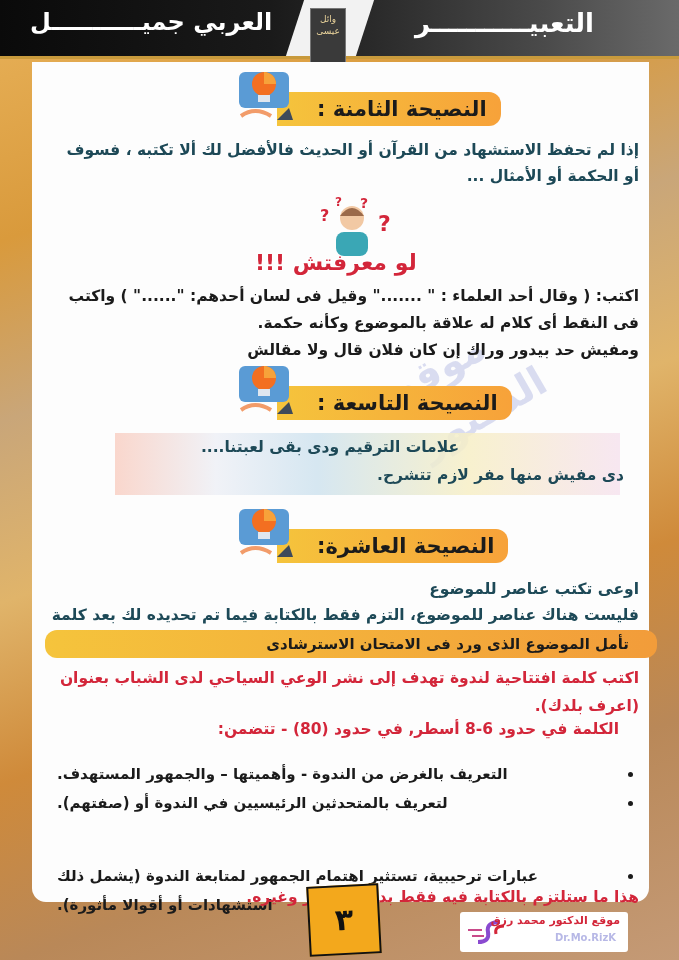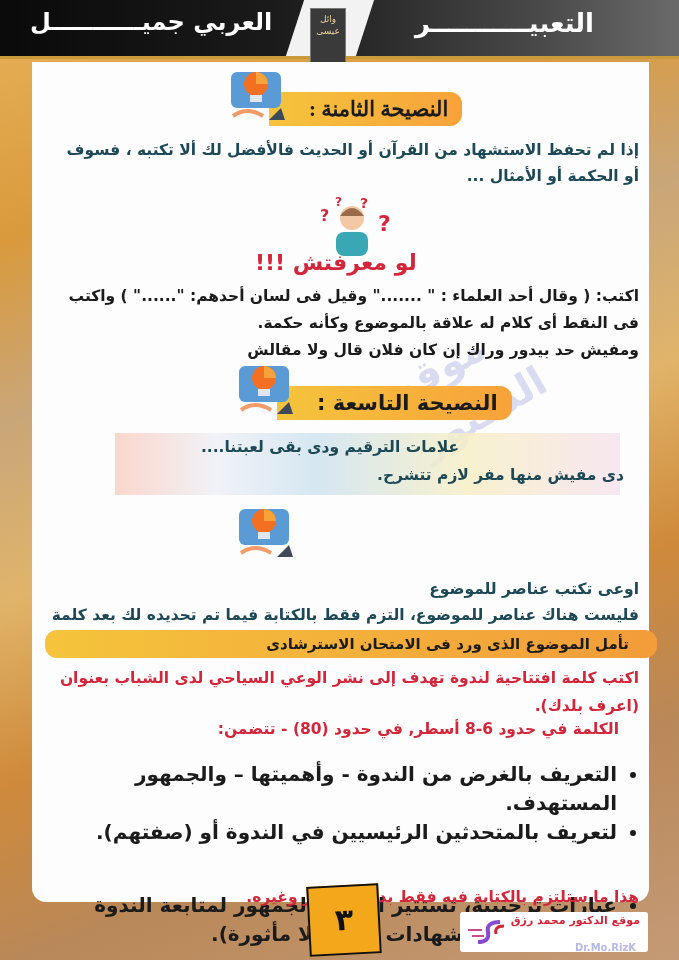--- a/index.html
+++ b/index.html
@@ -19,41 +19,41 @@
   .bulb-icon{position:absolute;left:0;top:0;width:56px;height:52px;}
   .badge{position:absolute;left:40px;top:24px;height:34px;background:linear-gradient(90deg,#f5c43c,#f7a23a);border-radius:0 12px 12px 0;padding:0 14px 0 40px;color:#1b1b1b;font-weight:bold;font-size:21px;line-height:34px;white-space:nowrap;direction:rtl;}
   .text{position:absolute;direction:rtl;text-align:right;font-weight:bold;font-size:15.5px;white-space:nowrap;color:#1e2a3a;}
   .teal{color:#1d4957;}
   .red{color:#d3263a;}
   .dark{color:#1b1b1b;}
   .warn{position:absolute;left:255px;top:250px;color:#d3263a;font-weight:bold;font-size:22px;direction:rtl;text-shadow:1px 1px 0 #fff,-1px -1px 0 #fff;}
   .person-icon{position:absolute;left:300px;top:196px;width:100px;height:60px;}
   .topic-bar{position:absolute;left:45px;top:630px;width:612px;height:28px;background:linear-gradient(90deg,#f5c43c,#f29c3a);border-radius:12px;color:#1b1b1b;font-weight:bold;font-size:15px;line-height:28px;direction:rtl;padding-right:28px;box-sizing:border-box;}
   ul.bullets{position:absolute;right:42px;top:760px;margin:0;padding:0 20px 0 0;list-style:disc;direction:rtl;width:560px;}
-  ul.bullets li{font-weight:bold;font-size:20px;color:#1b1b1b;line-height:29px;text-align:right;}
+  ul.bullets li{font-weight:bold;font-size:15px;color:#1b1b1b;line-height:29px;text-align:left;}
   .page-num{position:absolute;left:308px;top:885px;width:68px;height:66px;background:#f3a81c;border:2px solid #111;transform:rotate(-3deg);color:#111;font-weight:bold;font-size:30px;text-align:center;line-height:66px;}
-  .site-logo{position:absolute;left:460px;top:912px;width:168px;height:40px;background:#fff;border-radius:3px;padding-left:20px;}
+  .site-logo{position:absolute;left:460px;top:912px;width:168px;height:40px;background:#fff;border-radius:3px;}
   .site-logo .l1{position:absolute;right:8px;top:2px;font-size:11px;font-weight:bold;color:#d3263a;direction:rtl;}
-  .site-logo .l2{position:absolute;right:12px;top:20px;font-size:10px;font-weight:bold;color:#b7b8e6;margin-top:10px;}
+  .site-logo .l2{position:absolute;right:12px;top:20px;font-size:10px;font-weight:bold;color:#b7b8e6;}
   .site-logo .ic{position:absolute;left:6px;top:6px;width:44px;height:28px;}
 </style>
 </head>
 <body>
 
 <div class="header">
   <div class="title-left">العربي جميـــــــــــل</div>
   <div class="slant"></div>
   <div class="logo">وائل عيسى</div>
   <div class="title-right">التعبيـــــــــــر</div>
 </div>
 
 <div class="paper"></div>
 <div class="watermark">موقع<br>الدكتور</div>
 
-<div class="badge-wrap" style="left:229px;top:68px;width:300px;font-family:Liberation Serif, serif;">
+<div class="badge-wrap" style="left:237px;top:68px;width:300px;">
   <div class="badge">النصيحة الثامنة :</div>
   <svg class="bulb-icon" viewBox="0 0 56 52">
     <rect x="2" y="4" width="50" height="36" rx="6" fill="#5a9bd5"></rect>
     <circle cx="27" cy="16" r="12" fill="#f36f21"></circle>
     <path d="M27 4 a12 12 0 0 1 12 12 h-12z" fill="#f7a23a"></path>
     <rect x="21" y="27" width="12" height="7" fill="#dfe6ef"></rect>
     <path d="M4 48 q14 -10 30 0" stroke="#f29c6a" stroke-width="4" fill="none"></path>
     <polygon points="40,52 52,40 56,52" fill="#3e4a5a"></polygon>
   </svg>
 </div>
@@ -87,20 +87,21 @@
     <rect x="21" y="27" width="12" height="7" fill="#dfe6ef"></rect>
     <path d="M4 48 q14 -10 30 0" stroke="#f29c6a" stroke-width="4" fill="none"></path>
     <polygon points="40,52 52,40 56,52" fill="#3e4a5a"></polygon>
   </svg>
 </div>
 <div class="band"></div>
 <div class="text teal" style="right:220px;top:438px;">علامات الترقيم ودى بقى لعبتنا....</div>
 <div class="text teal" style="right:55px;top:466px;">دى مفيش منها مفر لازم تتشرح.</div>
 
 <div class="badge-wrap" style="left:237px;top:505px;width:300px;">
+  <div class="badge">النصيحة العاشرة:</div>
   <svg class="bulb-icon" viewBox="0 0 56 52">
     <rect x="2" y="4" width="50" height="36" rx="6" fill="#5a9bd5"></rect>
     <circle cx="27" cy="16" r="12" fill="#f36f21"></circle>
     <path d="M27 4 a12 12 0 0 1 12 12 h-12z" fill="#f7a23a"></path>
     <rect x="21" y="27" width="12" height="7" fill="#dfe6ef"></rect>
     <path d="M4 48 q14 -10 30 0" stroke="#f29c6a" stroke-width="4" fill="none"></path>
     <polygon points="40,52 52,40 56,52" fill="#3e4a5a"></polygon>
   </svg>
 </div>
 <div class="text teal" style="right:40px;top:576px;line-height:26px;">

